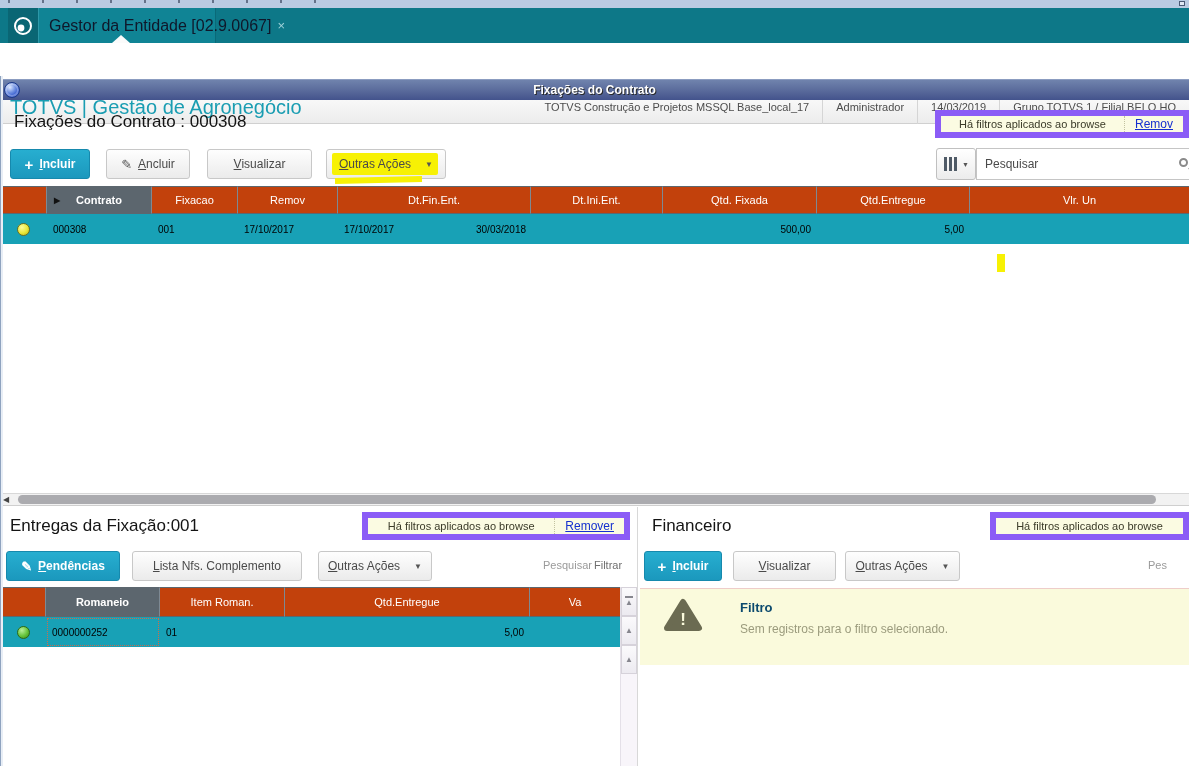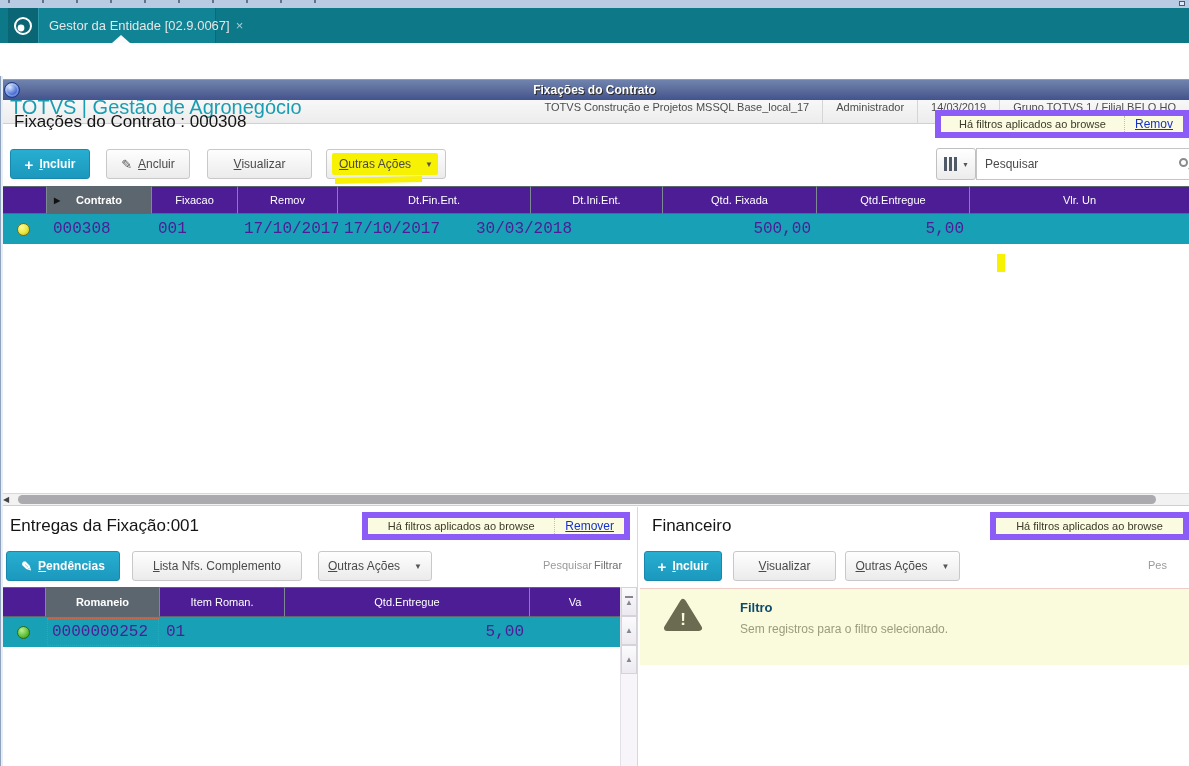--- a/index.html
+++ b/index.html
@@ -13,21 +13,21 @@
              background:repeating-linear-gradient(90deg,#36425a 0 2px, transparent 2px 34px); opacity:.65; }
   .os-corner { position:absolute; right:4px; top:1px; width:6px; height:5px; border:1px solid #4a5a74; background:#dfe8f4; }
 
   
   .tab-bar { position:absolute; left:0; top:8px; width:1189px; height:35px; background:#0d7888; }
   .logo-box { position:absolute; left:8px; top:0; width:30px; height:35px; background:#0a6674;
               display:flex; align-items:center; justify-content:center; }
   .tab { position:absolute; left:38px; top:0; width:178px; height:35px; background:#108495;
          border-left:1px solid #2c98a8; border-right:1px solid #0a6a78;
          display:flex; align-items:center; padding:0 8px 0 10px; }
-  .tab-label { color:#e5e5e5; font-size:13px; white-space:nowrap; flex:1; }
+  .tab-label { color:#0f172a; font-size:16px; white-space:nowrap; flex:1; }
   .tab-close { color:#9fd2da; font-size:13px; margin-left:6px; line-height:1; }
   .tab-notch { position:absolute; left:112px; top:27px; width:0; height:0;
                border-left:9px solid transparent; border-right:9px solid transparent; border-bottom:8px solid #fbfbfb; }
 
   
   .app-header { position:absolute; left:0; top:43px; width:1189px; height:33px;
                 background:linear-gradient(#fdfdfd,#ececec); border-bottom:1px solid #d0d0d0;margin-top:48px; }
   .brand { position:absolute; left:10px; top:0; line-height:33px; font-size:20px; color:#1a9db2; white-space:nowrap; }
   .header-info { position:absolute; right:0; top:0; height:33px; display:flex; align-items:flex-start; overflow:hidden; }
   .header-info .hitem { font-size:11px; color:#4d4d4d; padding:0 13px; white-space:nowrap; line-height:33px; }
@@ -82,26 +82,26 @@
                 border:1px solid #c5c5c5; border-right:none; }
   .search-box input { border:none; outline:none; width:185px; height:30px; font-size:12px;
                       font-family:"Liberation Sans",sans-serif; color:#444; padding-left:8px; background:transparent; }
   .search-box input::placeholder { color:#4a4a4a; opacity:1; }
   .mag { position:absolute; right:1px; top:9px; width:9px; height:9px; border:2px solid #8a8a8a; border-radius:50%; }
   .mag::after { content:""; position:absolute; width:2px; height:6px; background:#8a8a8a;
                 transform:rotate(-45deg); left:9px; top:7px; }
 
   
   .grid-row { position:absolute; display:flex; }
-  .gh { background:#4c1d95; color:#fff; font-size:11px; display:flex; align-items:center; justify-content:center;
+  .gh { background:#c2410c; color:#fff; font-size:11px; display:flex; align-items:center; justify-content:center;
         border-right:1px solid #7d8993; border-top:1px solid #5c676f; border-bottom:1px solid #5c676f;
         position:relative; white-space:nowrap; overflow:hidden; }
   .gh.sorted { background:#5c666e; font-weight:bold; }
   .sortmark { position:absolute; left:7px; font-size:8px; color:#111; }
-  .gc { color:#4c1d95; font-size:16px; display:flex; align-items:center; padding-left:6px; white-space:nowrap; overflow:hidden;font-family:Liberation Mono, monospace; }
+  .gc { color:#000000; font-size:10px; display:flex; align-items:center; padding-left:6px; white-space:nowrap; overflow:hidden; }
   .gc.num { justify-content:flex-end; padding-right:6px; padding-left:0; }
   .gc.status { justify-content:center; padding-left:0; }
   .row-sel { background:#18a1b6; cursor:pointer; }
   .dot { width:13px; height:13px; border-radius:50%; }
   .dot-yellow { background:radial-gradient(circle at 35% 30%, #fdfc9a, #e9e73a 55%, #b5b312); border:1px solid #6f6f1d; }
   .dot-green { background:radial-gradient(circle at 35% 30%, #b8f09a, #66c33a 55%, #3a8a1a); border:1px solid #2f6a12; }
   .focus-cell { outline:1px dotted #d06a4a; outline-offset:-2px; }
 
   
   .tc0{width:47px} .tc1{width:105px} .tc2{width:86px} .tc3{width:100px} .tc4{width:132px}

